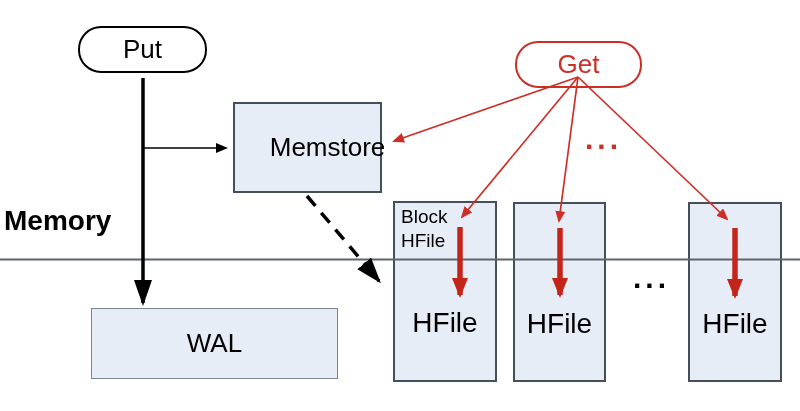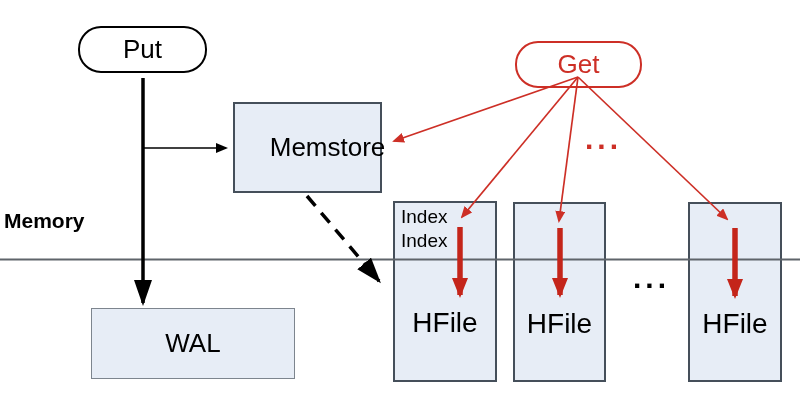--- a/index.html
+++ b/index.html
@@ -8,28 +8,28 @@
     font-family:"Liberation Sans","DejaVu Sans",sans-serif;color:#000;
   }
   .node{position:absolute;display:flex;align-items:center;justify-content:center;
     font-size:26px;box-sizing:border-box;z-index:1;}
   .pill{background:#fff;border:2px solid #000;border-radius:23px;}
   .pill.red{border-color:var(--accent-red,#cd2f26);color:var(--accent-red,#cd2f26);}
   .filled{background:var(--box-fill,#e7edf6);border:2px solid var(--box-border,#454f5a);}
   .put{left:78px;top:26px;width:129px;height:47px;}
   .get{left:515px;top:30px;width:127px;height:47px;margin-top:11px;}
   .memstore{left:233px;top:102px;width:149px;height:91px;padding-left:40px;}
-  .wal{left:91px;top:308px;width:204px;height:71px;border-width:1.5px;border-color:var(--wal-border,#7d858e);}
+  .wal{left:91px;top:308px;width:247px;height:71px;border-width:1.5px;border-color:var(--wal-border,#7d858e);}
   .hfile{display:block;}
   .hfile1{left:393px;top:201px;width:104px;height:181px;}
   .hfile2{left:513px;top:202px;width:93px;height:180px;}
   .hfile3{left:688px;top:202px;width:94px;height:180px;}
   .hfile-label{position:absolute;left:0;right:0;top:104px;text-align:center;font-size:28px;}
   .block-index{position:absolute;left:6px;top:2px;width:72px;font-size:19px;line-height:24px;}
-  .side-label{position:absolute;left:4px;z-index:2;font-weight:bold;font-size:21px;line-height:23px;}
+  .side-label{position:absolute;left:4px;z-index:2;font-weight:bold;font-size:28px;line-height:23px;}
   .memory-label{top:209px;}
   .storage-label{top:270px;width:112px;}
   .ellipsis{position:absolute;font-weight:bold;font-size:30px;letter-spacing:4px;z-index:2;line-height:30px;}
   .ellipsis.red{color:var(--accent-red,#cd2f26);left:585px;top:124px;}
   .ellipsis.black{color:#000;left:633px;top:263px;}
   svg.overlay{position:absolute;left:0;top:0;z-index:5;pointer-events:none;}
   .ln-black{stroke:#000;fill:none;}
   .ln-red{stroke:var(--accent-red,#cd2f26);fill:none;}
   .ln-red-thick{stroke:var(--arrow-red,#c4251a);fill:none;}
   .ln-divider{stroke:var(--separator,#5f646a);stroke-width:2;fill:none;}
@@ -52,21 +52,21 @@
 
   <div class="node filled memstore">
     <span>Memstore</span>
   </div>
 
   <div class="node filled wal">
     <span>WAL</span>
   </div>
 
   <div class="node filled hfile hfile1">
-    <span class="block-index">Index Index</span>
+    <span class="block-index">Block HFile</span>
     <span class="hfile-label">HFile</span>
   </div>
 
   <div class="node filled hfile hfile2">
     <span class="hfile-label">HFile</span>
   </div>
 
   <div class="node filled hfile hfile3">
     <span class="hfile-label">HFile</span>
   </div>

